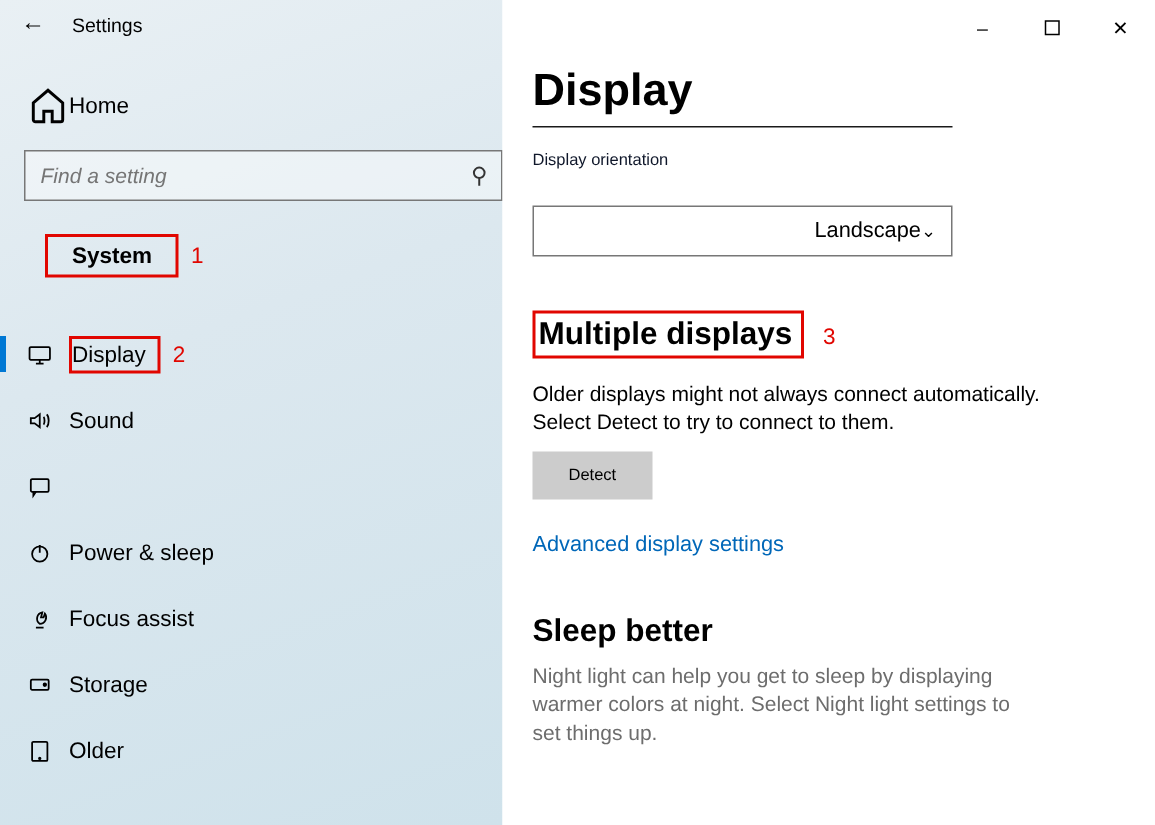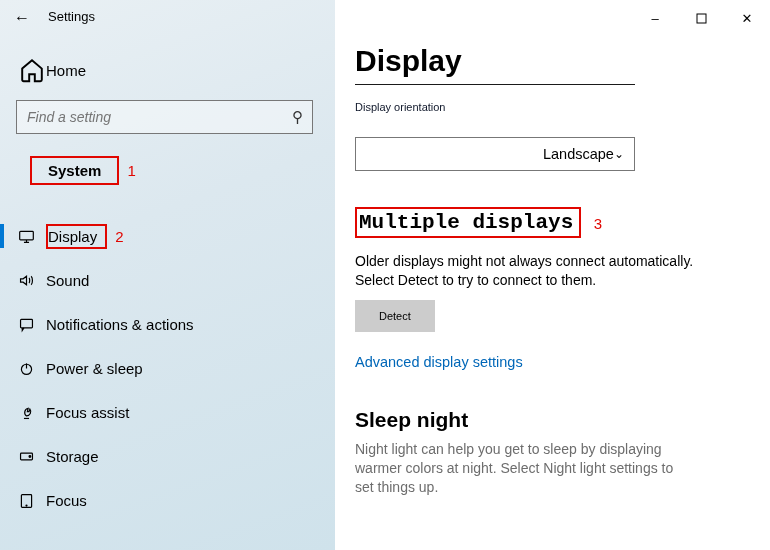--- a/index.html
+++ b/index.html
@@ -73,21 +73,21 @@
   .home-row { margin-top: 18px; text-align: center; }
   .home-row .icon, .nav-item .icon {
     width: 28px;
     font-size: 16px;
     color: #000;
     display:inline-flex;
     align-items:center;
   }
   
   .search-wrap {
-    margin: 10px 22px 16px 16px;
+    margin: 10px 0 16px 16px;
   }
   .search {
     width: 100%;
     box-sizing: border-box;
     height: 34px;
     border: 1px solid #777;
     background: rgba(255,255,255,0.4);
     padding: 0 34px 0 10px;
     font-size: 14px;
     font-style: italic;
@@ -164,21 +164,20 @@
   }
   .chev {
     font-size: 12px;
   }
   .section-h {
     font-size: 21px;
     font-weight: 600;
     margin-top: 36px;
     display:inline-block;
     padding: 2px 6px 2px 2px;
-    font-family: Liberation Mono, monospace;
   }
   .body-text {
     font-size: 14px;
     margin-top: 14px;
     line-height: 1.35;
     color: #000;
     max-width: 340px;
   }
   .btn {
     display:inline-flex;
@@ -265,21 +264,20 @@
         <span>Sound</span>
       </div>
 
       <div class="nav-item">
         <span class="icon">
           <svg viewBox="0 0 20 20" fill="none" stroke="#000" stroke-width="1.4">
               <rect x="3" y="4" width="14" height="10" rx="1"></rect>
               <path d="M7 14l-2 3v-3"></path>
             </svg>
         </span>
-        <span>Notifications &amp; actions</span>
       </div>
 
       <div class="nav-item">
         <span class="icon">
           <svg viewBox="0 0 20 20" fill="none" stroke="#000" stroke-width="1.4">
               <circle cx="10" cy="11" r="6"></circle>
               <path d="M10 4v6"></path>
             </svg>
         </span>
         <span>Power &amp; sleep</span>
@@ -305,21 +303,21 @@
         <span>Storage</span>
       </div>
 
       <div class="nav-item">
         <span class="icon">
           <svg viewBox="0 0 20 20" fill="none" stroke="#000" stroke-width="1.4">
               <rect x="4" y="3" width="12" height="15" rx="1"></rect>
               <circle cx="10" cy="16" r="0.6" fill="#000"></circle>
             </svg>
         </span>
-        <span>Focus</span>
+        <span>Older</span>
       </div>
 
     </div>
   </div>
 
   <div class="right">
     
 
     <div class="r-title">Display</div>
     <div class="r-title-rule"></div>
@@ -334,21 +332,21 @@
       <span class="section-h hl-red">Multiple displays</span>
       <span class="hl-num">3</span>
     </div>
 
     <div class="body-text">Older displays might not always connect automatically. Select Detect to try to connect to them.</div>
 
     <button class="btn">Detect</button>
 
     <a class="link">Advanced display settings</a>
 
-    <div class="section-h2">Sleep night</div>
+    <div class="section-h2">Sleep better</div>
     <div class="muted">Night light can help you get to sleep by displaying warmer colors at night. Select Night light settings to set things up.</div>
   </div>
 
   <div class="win-controls">
     <div class="wc">–</div>
     <div class="wc">
       <svg width="11" height="11" viewBox="0 0 11 11" fill="none" stroke="#000" stroke-width="1">
           <rect x="1" y="1" width="9" height="9"></rect>
         </svg>
     </div>

